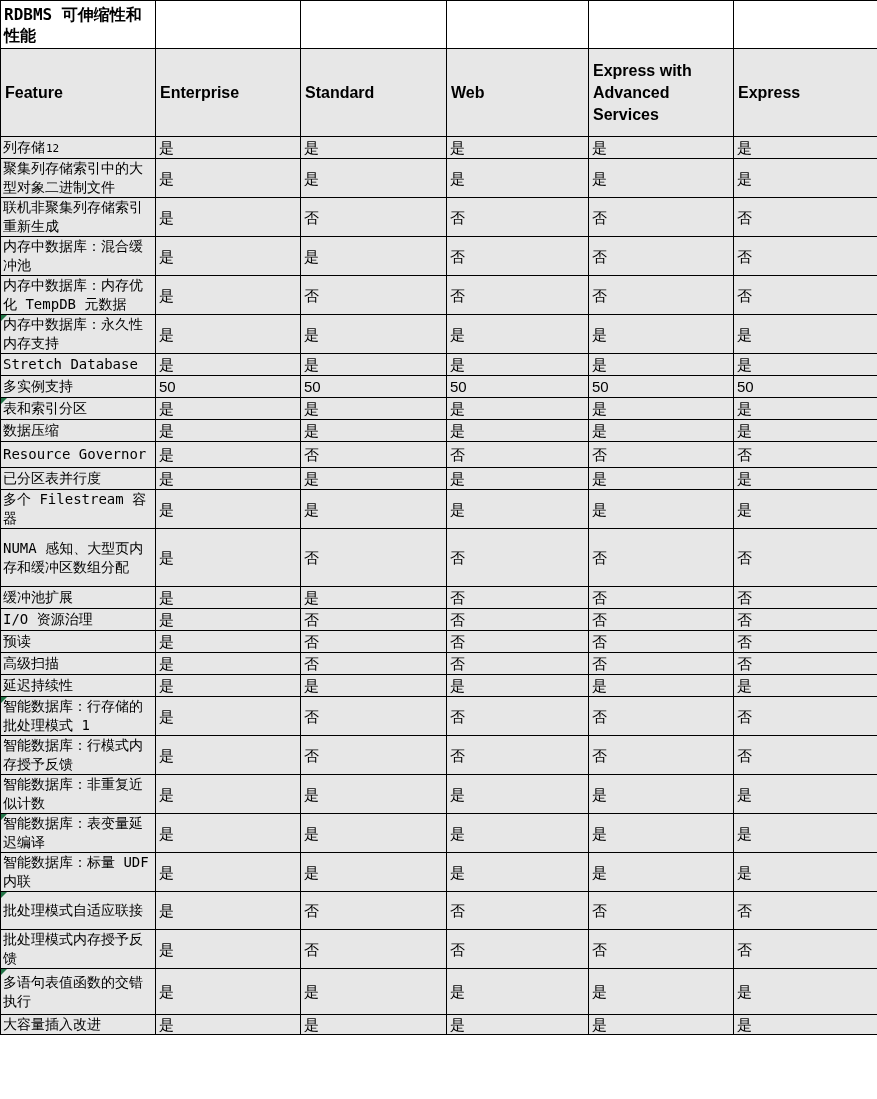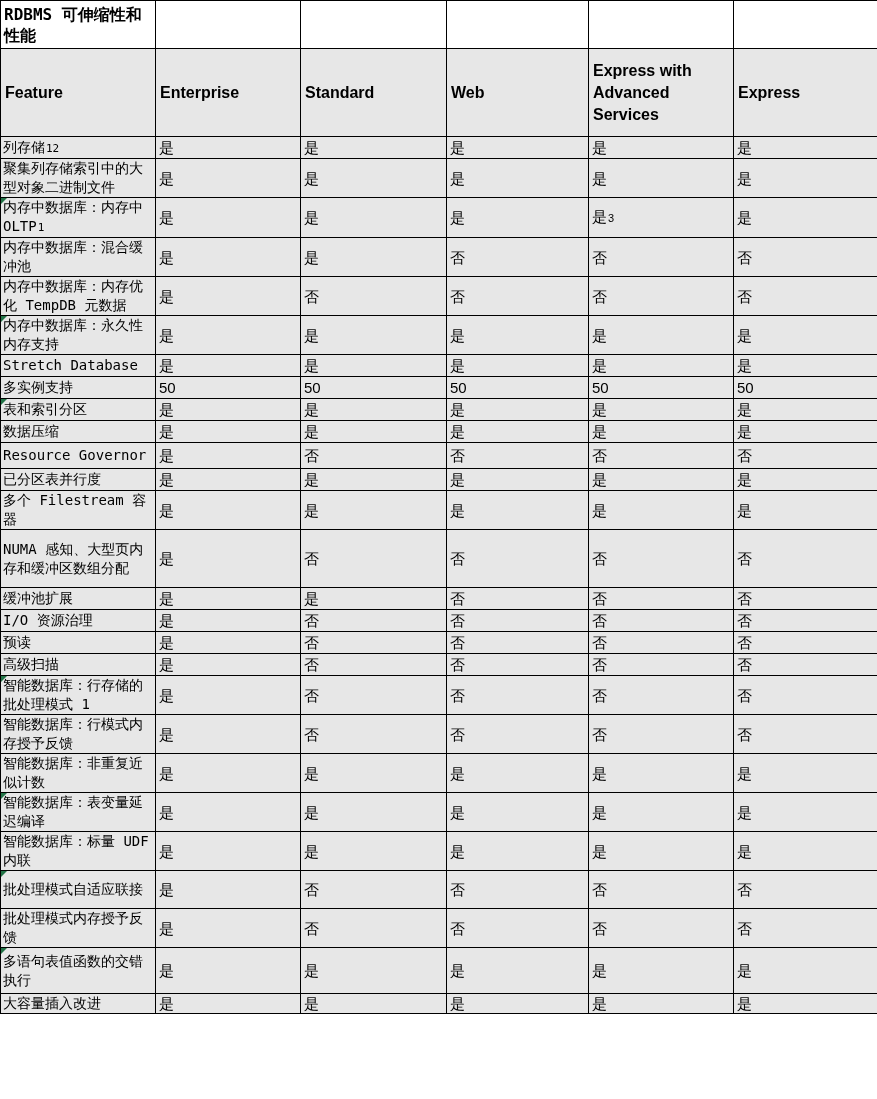--- a/index.html
+++ b/index.html
@@ -64,26 +64,26 @@
       </tr>
       <tr style="height: 38px;">
         <td class="feature-cell">聚集列存储索引中的大型对象二进制文件</td>
         <td class="value-cell">是</td>
         <td class="value-cell">是</td>
         <td class="value-cell">是</td>
         <td class="value-cell">是</td>
         <td class="value-cell">是</td>
       </tr>
       <tr style="height: 38px;">
-        <td class="feature-cell has-marker">内存中数据库：内存中 OLTP<span class="sup">1</span></td>
-        <td class="value-cell">是</td>
-        <td class="value-cell">是</td>
-        <td class="value-cell">是</td>
-        <td class="value-cell">是<span class="sup">3</span></td>
-        <td class="value-cell">是</td>
+        <td class="feature-cell">联机非聚集列存储索引重新生成</td>
+        <td class="value-cell">是</td>
+        <td class="value-cell">否</td>
+        <td class="value-cell">否</td>
+        <td class="value-cell">否</td>
+        <td class="value-cell">否</td>
       </tr>
       <tr style="height: 38px;">
         <td class="feature-cell">内存中数据库：混合缓冲池</td>
         <td class="value-cell">是</td>
         <td class="value-cell">是</td>
         <td class="value-cell">否</td>
         <td class="value-cell">否</td>
         <td class="value-cell">否</td>
       </tr>
       <tr style="height: 38px;">
@@ -190,20 +190,28 @@
         <td class="value-cell">否</td>
         <td class="value-cell">否</td>
       </tr>
       <tr style="height: 22px; margin-left: 32px;">
         <td class="feature-cell">高级扫描</td>
         <td class="value-cell">是</td>
         <td class="value-cell">否</td>
         <td class="value-cell">否</td>
         <td class="value-cell">否</td>
         <td class="value-cell">否</td>
+      </tr>
+      <tr style="height: 22px;">
+        <td class="feature-cell">延迟持续性</td>
+        <td class="value-cell">是</td>
+        <td class="value-cell">是</td>
+        <td class="value-cell">是</td>
+        <td class="value-cell">是</td>
+        <td class="value-cell">是</td>
       </tr>
       <tr style="height: 38px;">
         <td class="feature-cell has-marker">智能数据库：行存储的批处理模式 1</td>
         <td class="value-cell">是</td>
         <td class="value-cell">否</td>
         <td class="value-cell">否</td>
         <td class="value-cell">否</td>
         <td class="value-cell">否</td>
       </tr>
       <tr style="height: 38px;">

